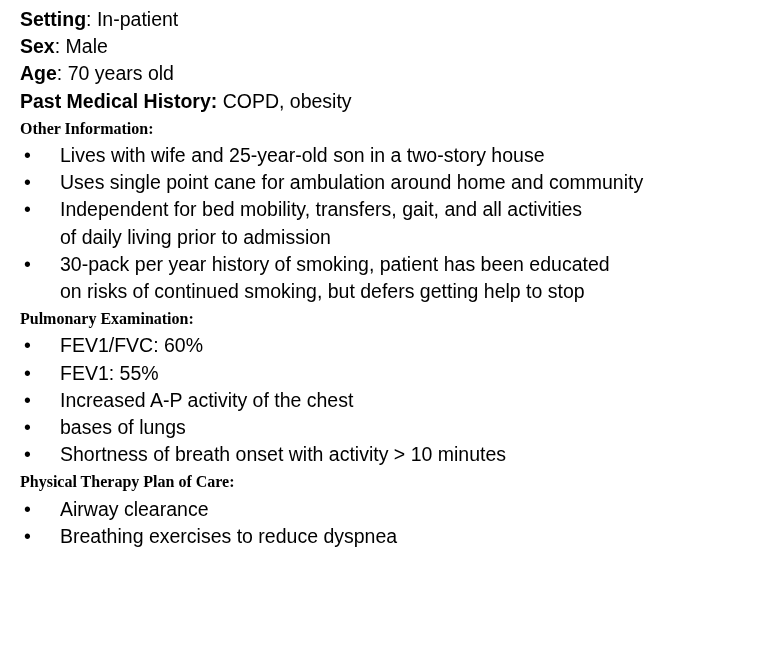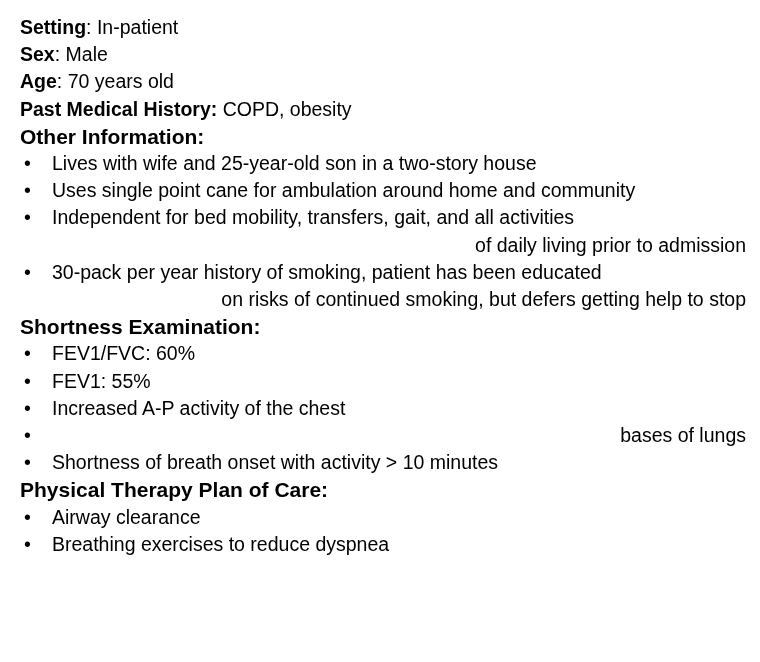--- a/index.html
+++ b/index.html
@@ -8,40 +8,41 @@
     background: #ffffff;
   }
   body {
     width: 760px;
     height: 662px;
     font-family: "Liberation Sans", sans-serif;
     color: #000000;
     overflow: hidden;
   }
   .case-sheet {
-    padding: 14px 10px 0 20px;
+    padding: 6px 10px 0 20px;
     box-sizing: border-box;
     width: 756px;
   }
   .field-line {
     font-size: 19.5px;
     line-height: 27.2px;
     white-space: nowrap;
   }
   .field-label {
     font-weight: bold;
   }
   .field-value {
     font-weight: normal;
   }
   .section-heading {
-    font-size: 21px;
+    font-size: 16px;
     line-height: 27.2px;
     font-weight: bold;
     white-space: nowrap;
+    font-family: Liberation Serif, serif;
   }
   ul.bullets {
     list-style: none;
     margin: 0;
     padding: 0;
   }
   ul.bullets li {
     position: relative;
     font-size: 19.5px;
     line-height: 27.2px;
@@ -50,24 +51,24 @@
   }
   ul.bullets li .bullet-mark {
     position: absolute;
     left: 4px;
     top: 0;
     font-size: 19.5px;
     line-height: 27.2px;
   }
   .bullet-text {
     display: block;
+    margin-left: 8px;
   }
   .bullet-text .cont {
     display: block;
-    text-align: right;
   }
 </style>
 </head>
 <body>
 
 <div class="case-sheet">
 
   <div class="field-line">
     <span class="field-label">Setting</span><span class="field-value">: In-patient</span>
   </div>
@@ -104,21 +105,21 @@
     </li>
     <li>
       <span class="bullet-mark">•</span>
       <span class="bullet-text">
         <span>30-pack per year history of smoking, patient has been educated</span>
         <span class="cont">on risks of continued smoking, but defers getting help to stop</span>
       </span>
     </li>
   </ul>
 
-  <div class="section-heading">Shortness Examination:</div>
+  <div class="section-heading">Pulmonary Examination:</div>
   <ul class="bullets">
     <li>
       <span class="bullet-mark">•</span>
       <span class="bullet-text">
         <span>FEV1/FVC: 60%</span>
       </span>
     </li>
     <li>
       <span class="bullet-mark">•</span>
       <span class="bullet-text">

